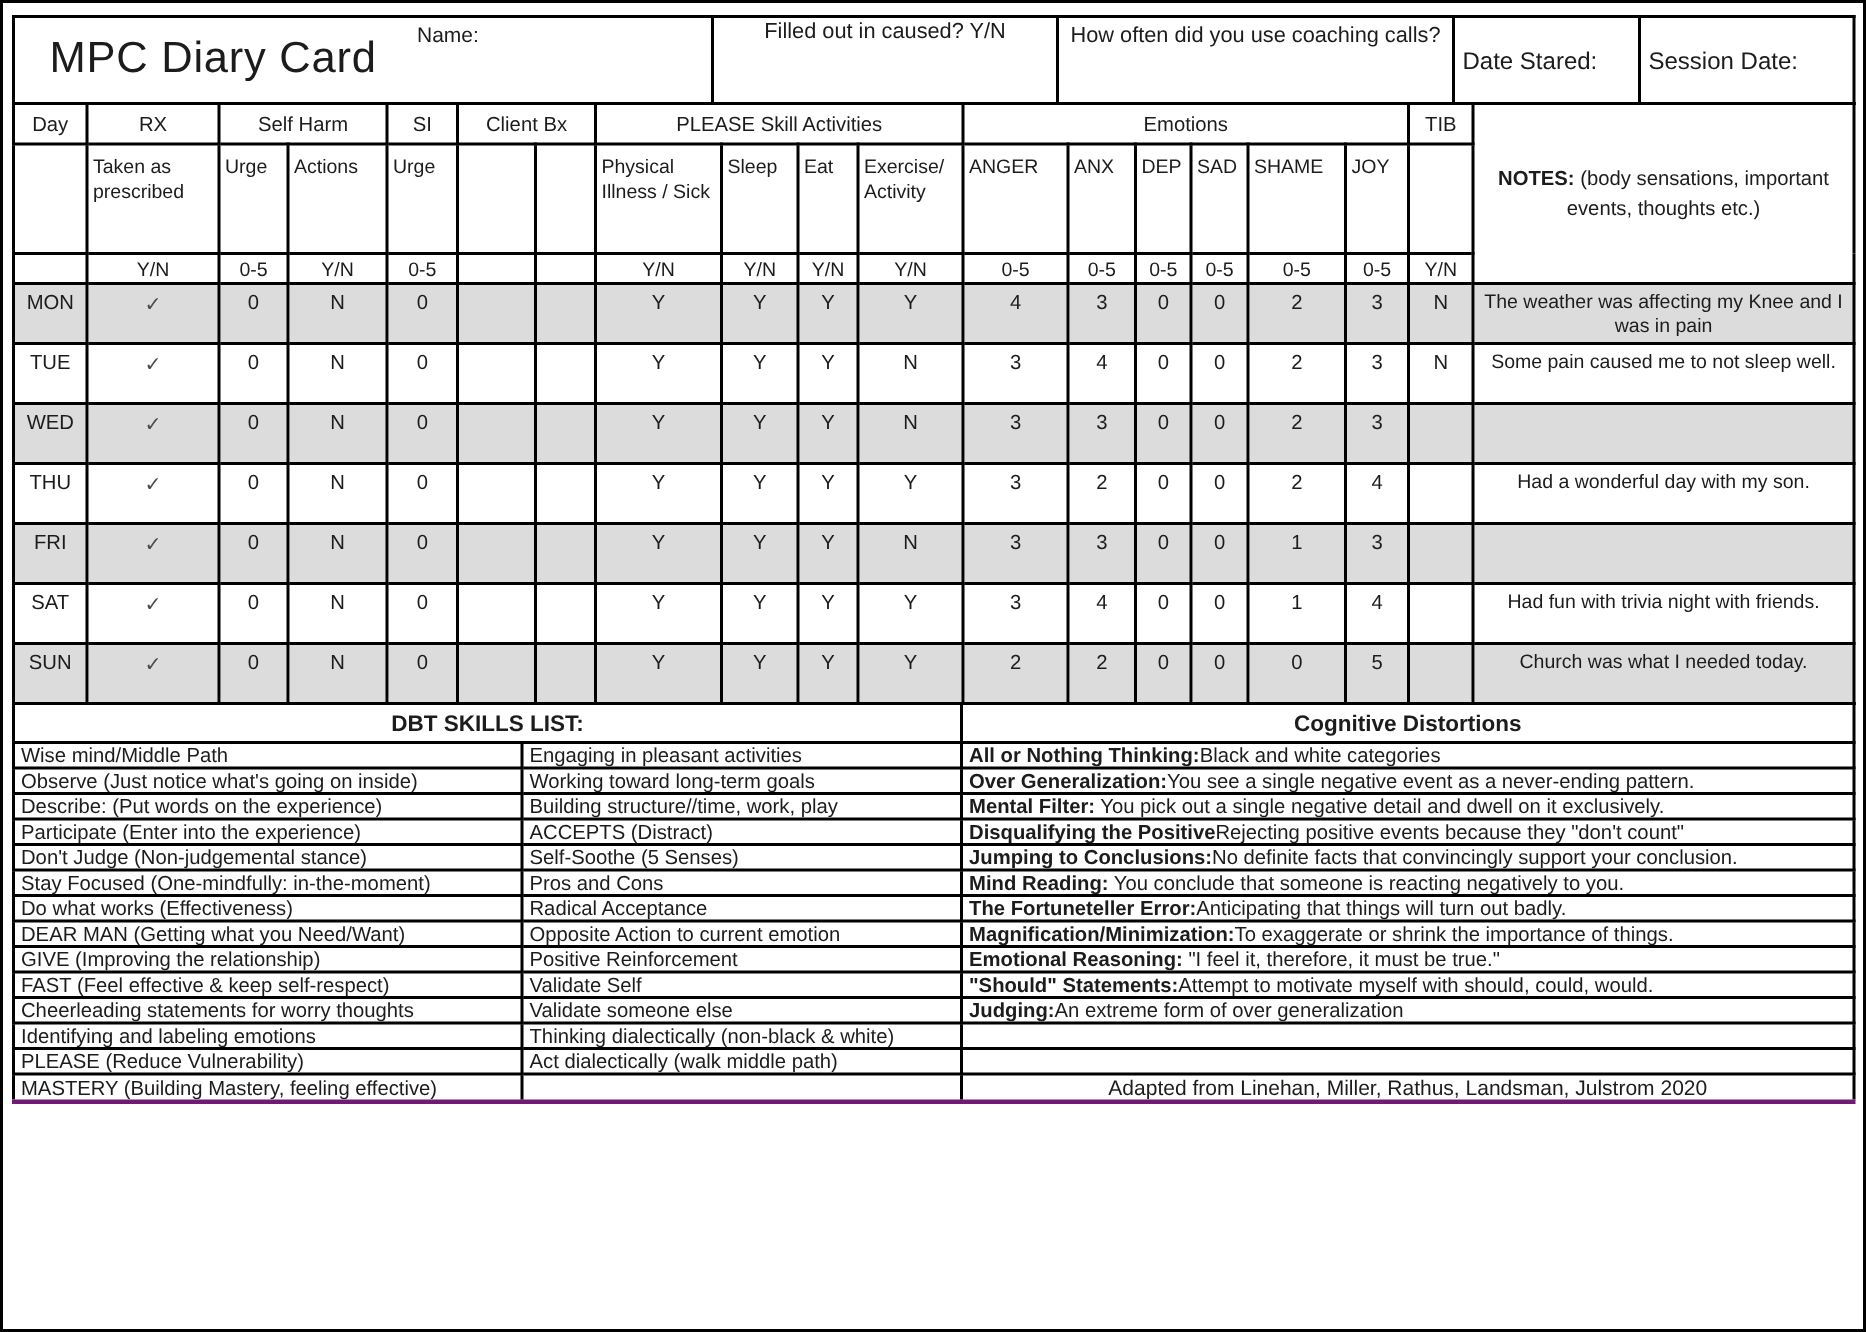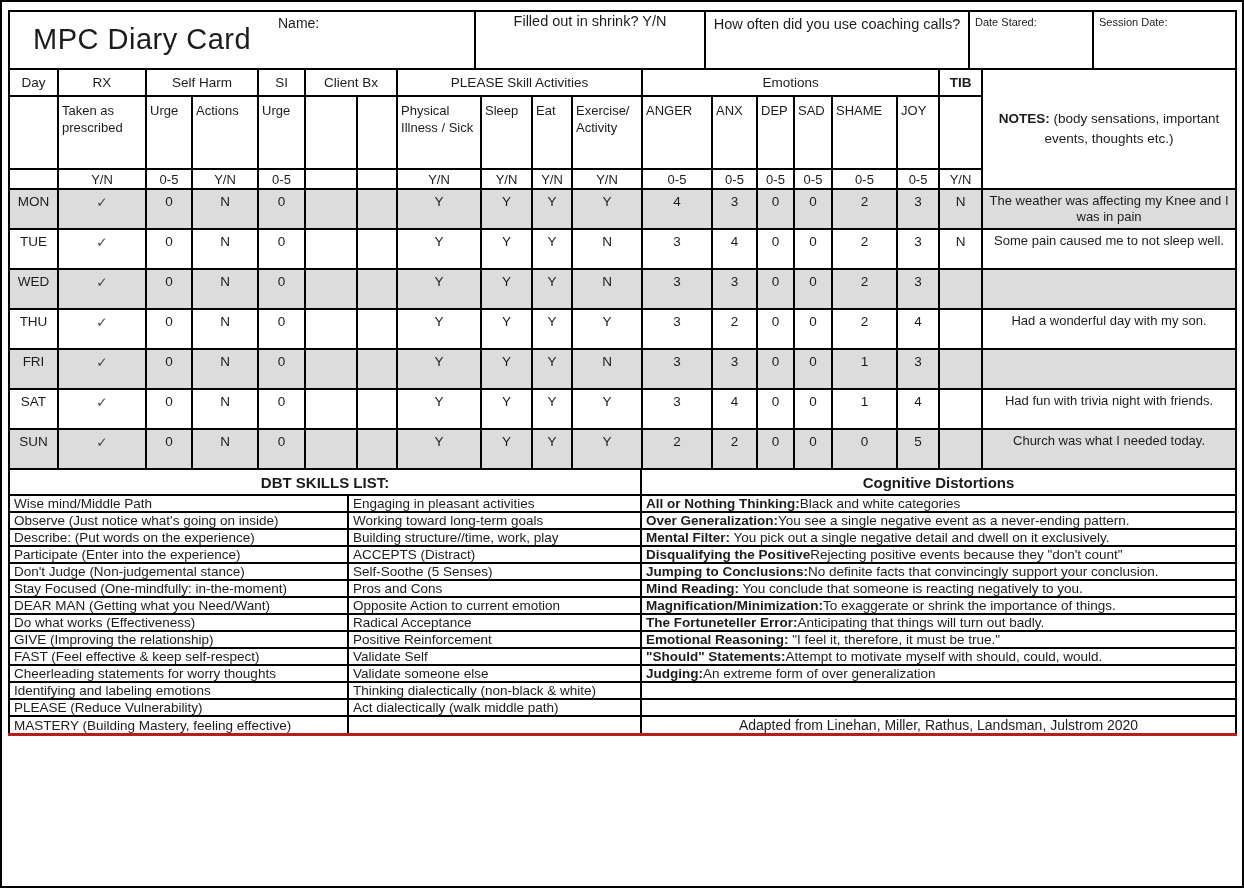--- a/index.html
+++ b/index.html
@@ -16,61 +16,61 @@
   table { border-collapse: collapse; table-layout: fixed; width: 1229px; }
   td { border: 2px solid #000; padding: 1px 3px; overflow: hidden; }
 
   
   .top-table td { height: 58px; vertical-align: top; }
   .title-cell { position: relative; border-radius: 10px; }
   .title { font-size: 29px; letter-spacing: 0.5px; margin: 10px 0 0 20px; }
   .name-label { position: absolute; top: 3px; left: 268px; font-size: 14px; }
   .filled-cell { text-align: center; vertical-align: middle; font-size: 14.5px; }
   .coach-cell { text-align: center; padding-top: 4px; font-size: 14.5px; }
-  .date-cell { font-size: 11px; padding-top: 4px; padding-left: 5px; }
+  .date-cell { font-size: 16px; padding-top: 21px; padding-left: 5px; }
 
   
   .main-table { margin-top: -2px; }
   .grp td { height: 27px; text-align: center; vertical-align: middle; font-size: 13.5px; padding: 0 2px; }
-  .grp .bold { font-weight: bold; text-align: center; }
+  .grp .bold { font-weight: normal; text-align: center; }
   .sub td { height: 73px; vertical-align: top; font-size: 13px; line-height: 1.3; padding-top: 6px; }
   .scale td { height: 20px; text-align: center; vertical-align: middle; font-size: 13px; }
   .notes-head { vertical-align: middle !important; text-align: center; font-size: 13px; line-height: 1.45; padding: 2px 8px; }
   .notes-head b { font-size: 13.5px; }
   .main-table tbody td { height: 40px; vertical-align: top; text-align: center; font-size: 13.5px; padding-top: 4px; }
   .main-table tbody td.note { font-size: 13px; line-height: 1.25; padding: 3px 2px 0 2px; }
   .shaded td { background: #dcdcdc; }
   .check { color: #4a4a4a; font-size: 15px; }
 
   
   .bottom-table { margin-top: -2px; }
   .bottom-table .hdr td { height: 26px; text-align: center; vertical-align: middle; font-weight: bold; font-size: 15px; }
   .bottom-table tbody td { height: 17px; vertical-align: middle; font-size: 13.5px; padding: 0 4px; }
   .bottom-table tbody td b { font-size: 13.5px; }
   .bottom-table tbody td.footer-cell { text-align: center; font-size: 14px; }
-  .bottom-table { border-bottom: 3px solid #b91c1c; }
+  .bottom-table { border-bottom: 3px solid #701a75; }
 </style>
 </head>
 <body>
 
 <table class="top-table">
   <colgroup>
       <col style="width:466px">
       <col style="width:230px">
       <col style="width:264px">
       <col style="width:124px">
       <col>
     </colgroup>
   <tbody>
       <tr>
     <td class="title-cell">
       <div class="title">MPC Diary Card</div>
       <div class="name-label">Name:</div>
     </td>
-    <td class="filled-cell">Filled out in shrink? Y/N</td>
+    <td class="filled-cell">Filled out in caused? Y/N</td>
     <td class="coach-cell">How often did you use coaching calls?</td>
     <td class="date-cell">Date Stared:</td>
     <td class="date-cell">Session Date:</td>
   </tr>
 </tbody>
   </table>
 
 <table class="main-table">
   <colgroup>
     <col style="width:49px">
@@ -334,30 +334,30 @@
         <td>Don't Judge (Non-judgemental stance)</td>
         <td>Self-Soothe (5 Senses)</td>
         <td class="cog"><b>Jumping to Conclusions:</b><span>No definite facts that convincingly support your conclusion.</span></td>
       </tr>
       <tr>
         <td>Stay Focused (One-mindfully: in-the-moment)</td>
         <td>Pros and Cons</td>
         <td class="cog"><b>Mind Reading:</b><span> You conclude that someone is reacting negatively to you.</span></td>
       </tr>
       <tr>
+        <td>Do what works (Effectiveness)</td>
+        <td>Radical Acceptance</td>
+        <td class="cog"><b>The Fortuneteller Error:</b><span>Anticipating that things will turn out badly.</span></td>
+      </tr>
+      <tr>
         <td>DEAR MAN (Getting what you Need/Want)</td>
         <td>Opposite Action to current emotion</td>
         <td class="cog"><b>Magnification/Minimization:</b><span>To exaggerate or shrink the importance of things.</span></td>
       </tr>
       <tr>
-        <td>Do what works (Effectiveness)</td>
-        <td>Radical Acceptance</td>
-        <td class="cog"><b>The Fortuneteller Error:</b><span>Anticipating that things will turn out badly.</span></td>
-      </tr>
-      <tr>
         <td>GIVE (Improving the relationship)</td>
         <td>Positive Reinforcement</td>
         <td class="cog"><b>Emotional Reasoning:</b><span> "I feel it, therefore, it must be true."</span></td>
       </tr>
       <tr>
         <td>FAST (Feel effective &amp; keep self-respect)</td>
         <td>Validate Self</td>
         <td class="cog"><b>"Should" Statements:</b><span>Attempt to motivate myself with should, could, would.</span></td>
       </tr>
       <tr>

